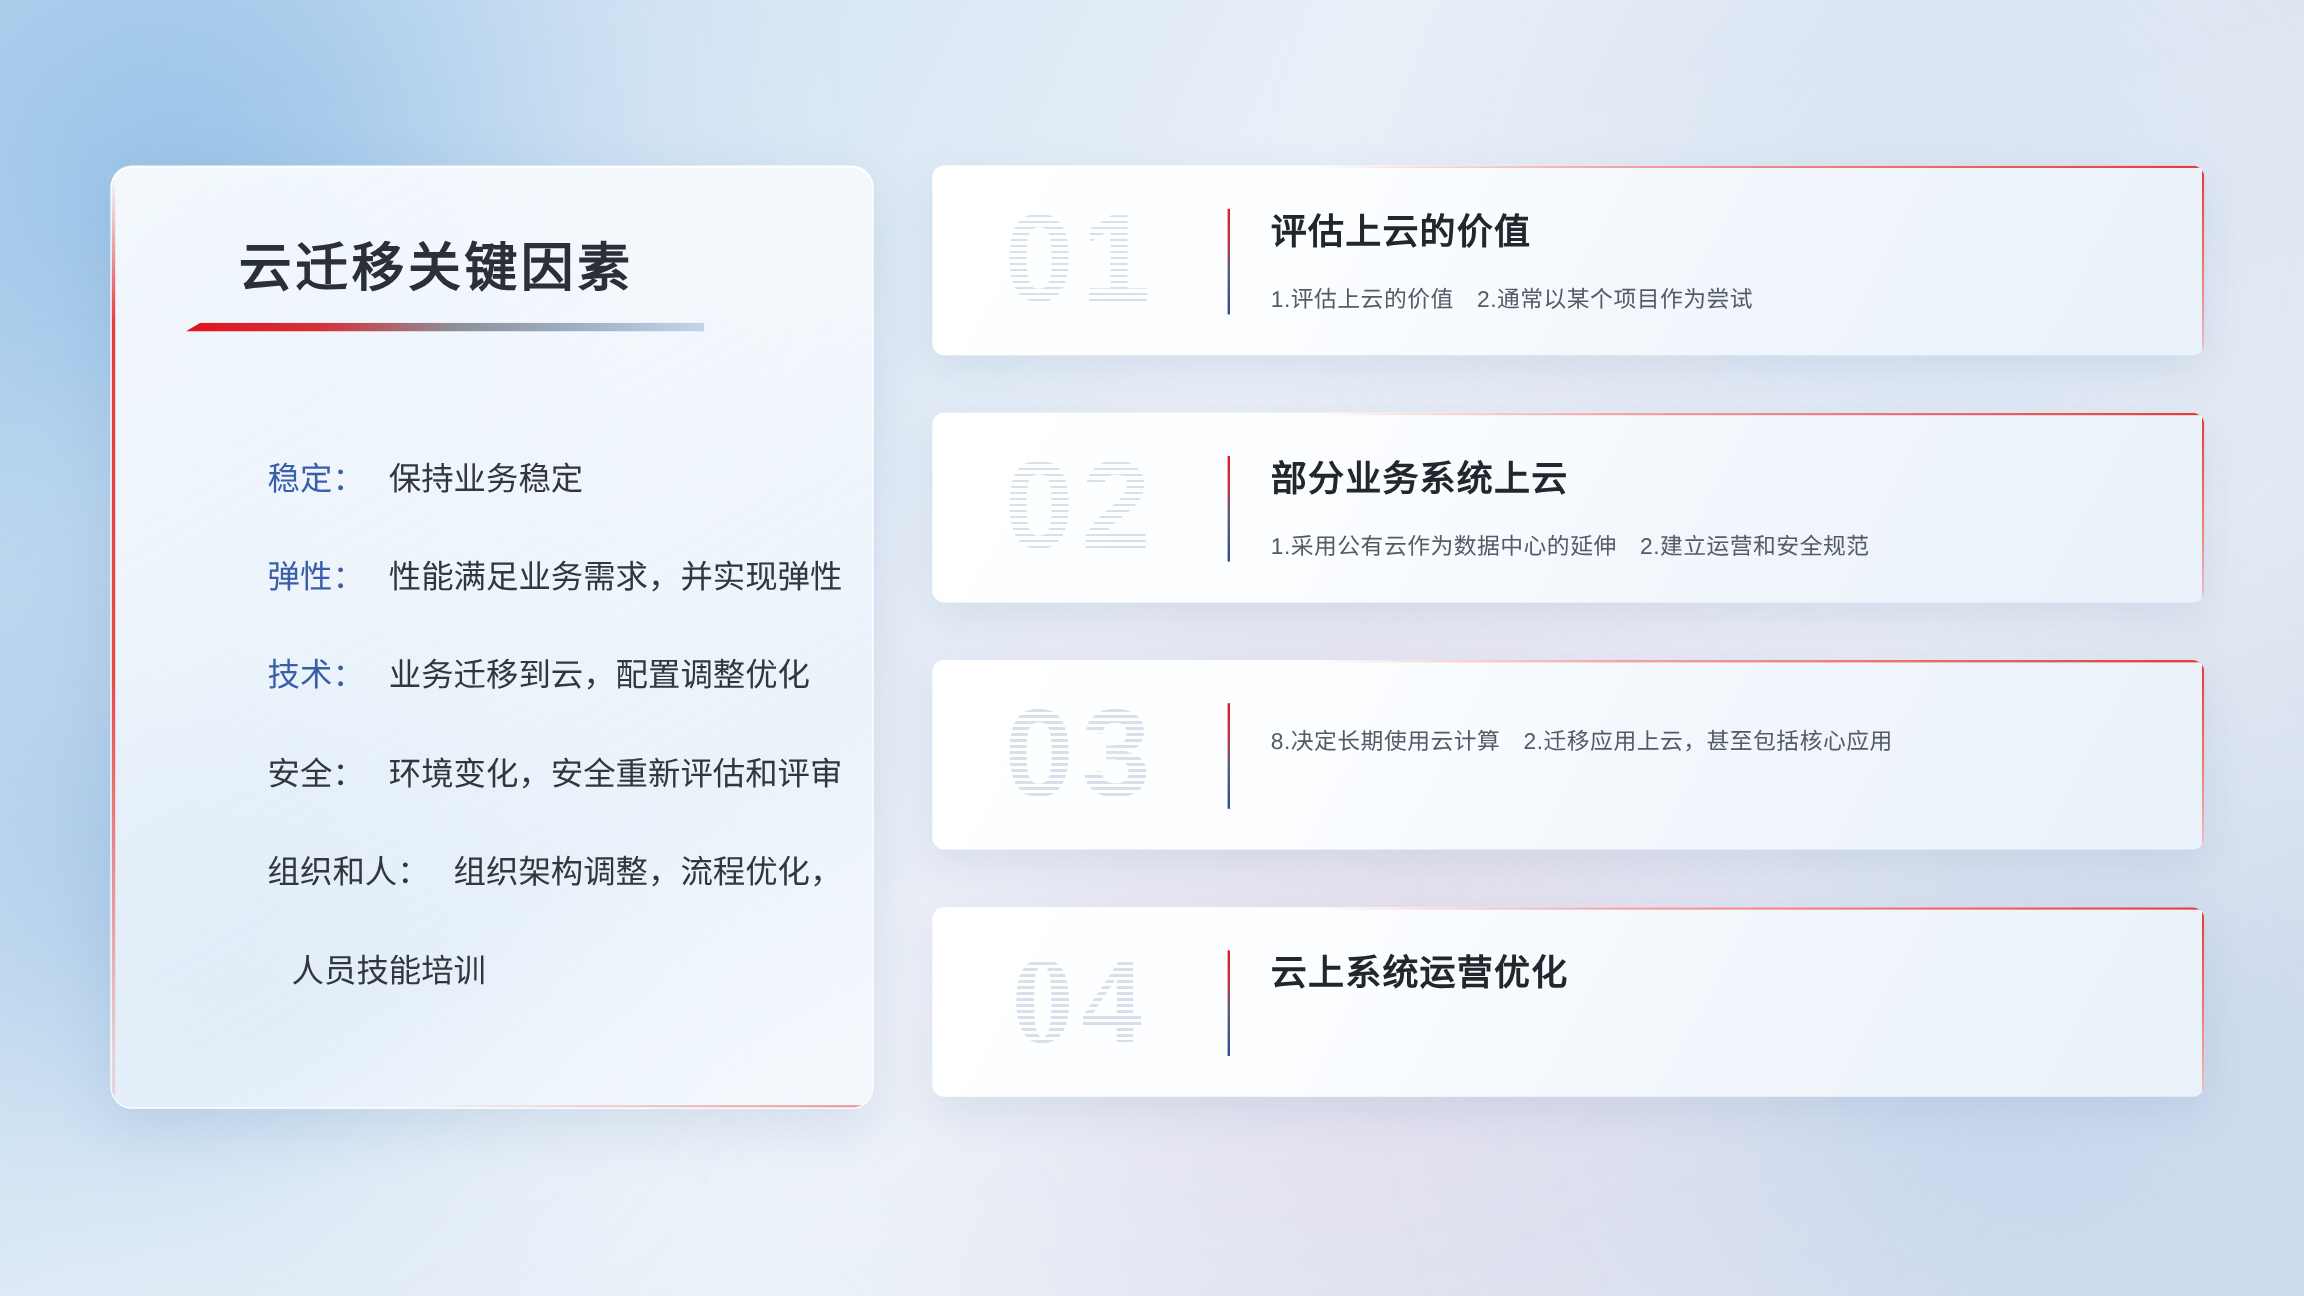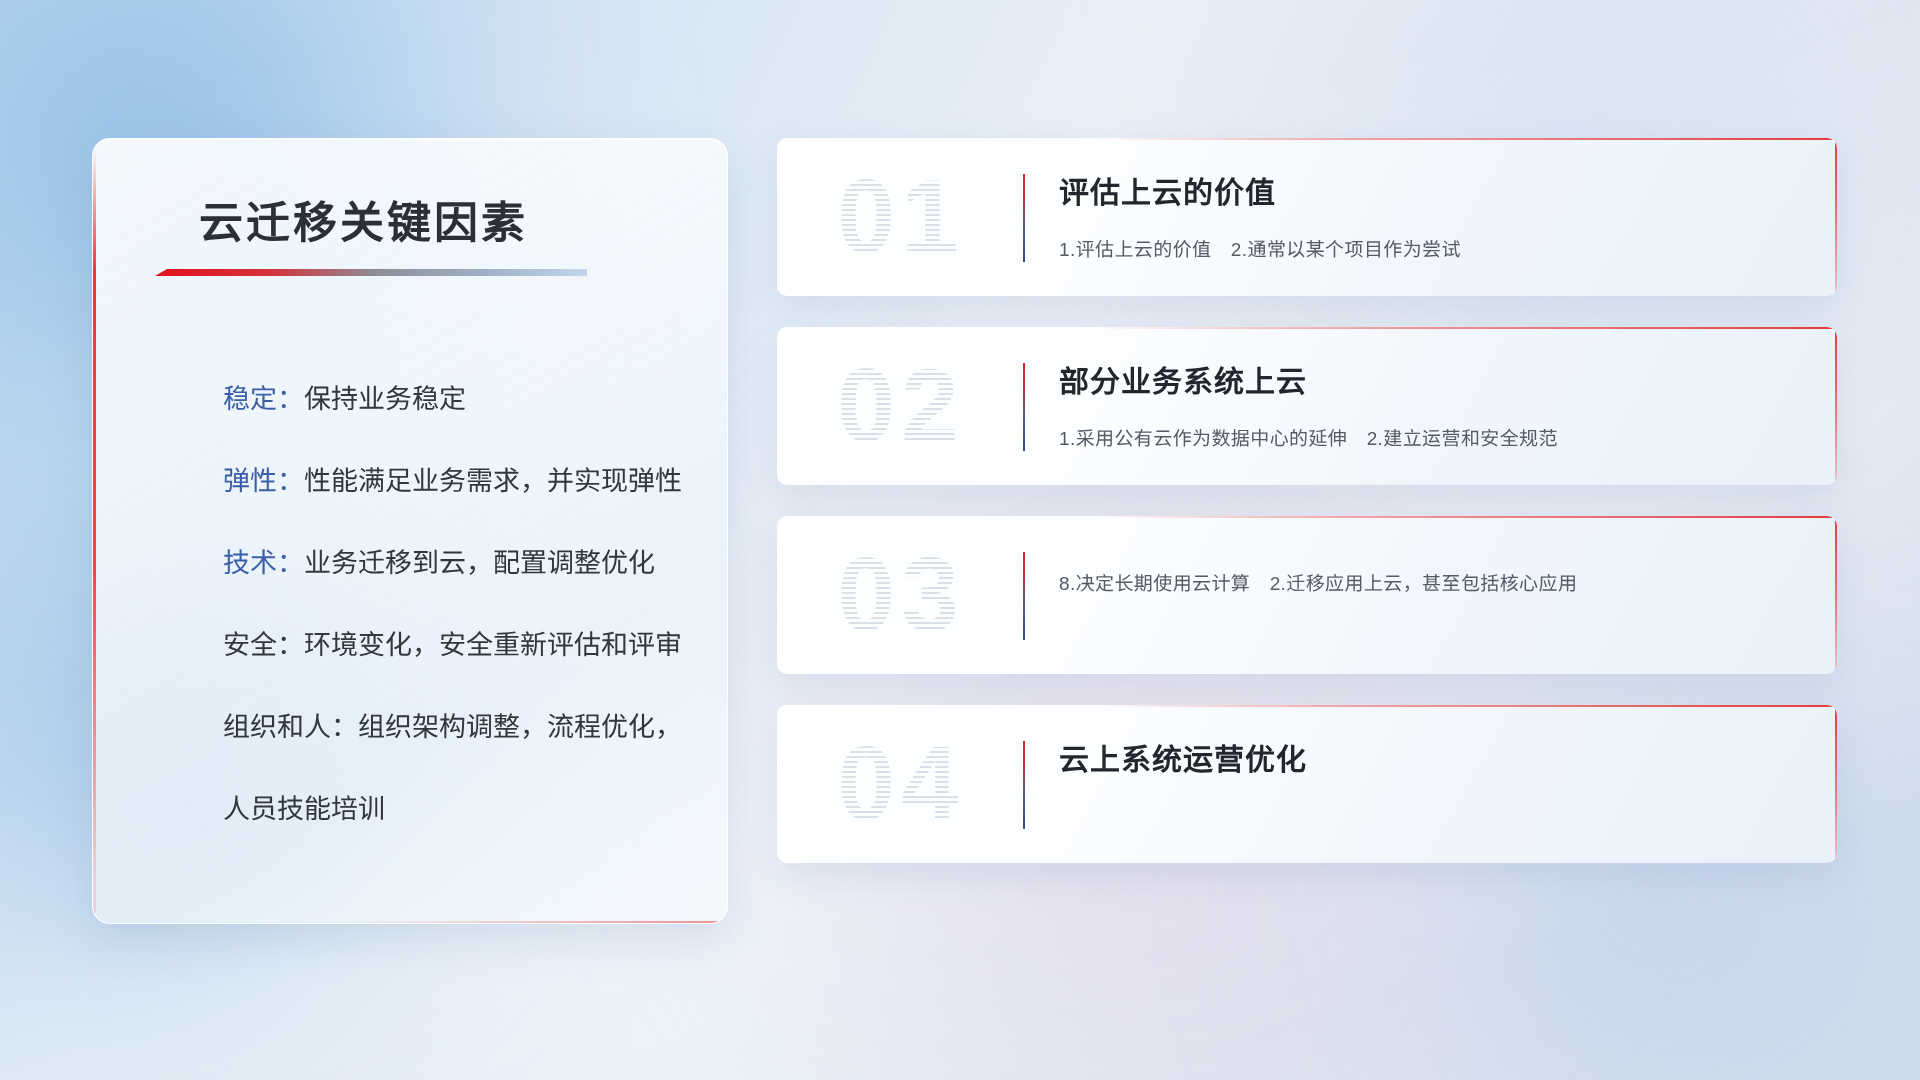--- a/index.html
+++ b/index.html
@@ -59,37 +59,37 @@
   .panel-title{
     position:absolute; left:106px; top:48px;
     font-size:44px; font-weight:700; letter-spacing:3px; color:#2b2f36;
     white-space:nowrap;
   }
   .title-rule{
     position:absolute; left:62px; top:130px; width:432px; height:11px;
   }
 
   .kv-list{ position:absolute; left:130px; top:238px; right:30px; }
-  .kv-row{ display:flex; align-items:flex-start; margin-bottom:43px; white-space:nowrap; }
+  .kv-row{ display:flex; align-items:flex-start; margin-bottom:43px; white-space:nowrap;gap:20px; }
   .kv-row:last-child{ margin-bottom:0; }
   .kv-label{ font-size:27px; font-weight:400; }
   .kv-label.accent{ color:#3a5fa8; }
   .kv-label.plain{ color:#32363d; }
   .kv-value{ font-size:27px; color:#32363d; }
 
   
   .cards{ position:absolute; left:777px; top:138px; width:1060px; }
   .card{
-    position:relative; height:158px; margin-bottom:31px;
+    position:relative; height:158px; margin-bottom:48px;
     border-radius:10px;
     background:linear-gradient(118deg,#ffffff 0%,#fbfdff 32%,#f1f6fc 64%,#e9f1f9 100%);
     box-shadow:0 12px 34px rgba(110,140,180,.17), inset 0 1px 0 rgba(255,255,255,.9);
     overflow:hidden;
   }
-  .card:last-child{ margin-bottom:0; }
+  .card:last-child{ margin-bottom:0;font-family:Liberation Serif, serif; }
   .card-edge{
     position:absolute; right:0; top:0; width:70%; height:2px;
     background:linear-gradient(90deg,rgba(228,60,60,0) 0%,rgba(232,90,90,.55) 35%,#e23c3c 100%);
   }
   .card-edge-r{
     position:absolute; right:0; top:0; width:2px; height:100%;
     background:linear-gradient(180deg,#e23c3c 0%,rgba(228,60,60,.65) 55%,rgba(228,60,60,.25) 100%);
   }
 
   .ghost-num{

